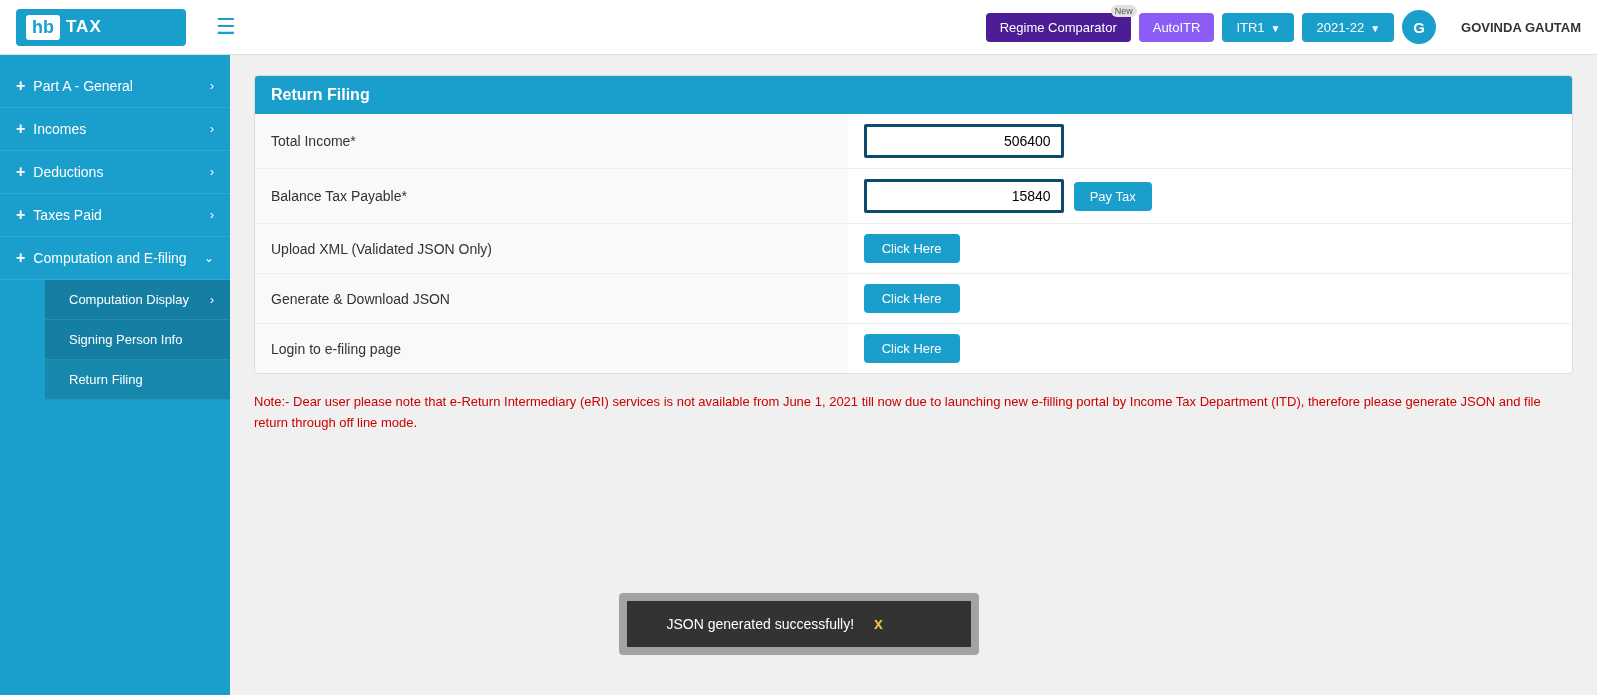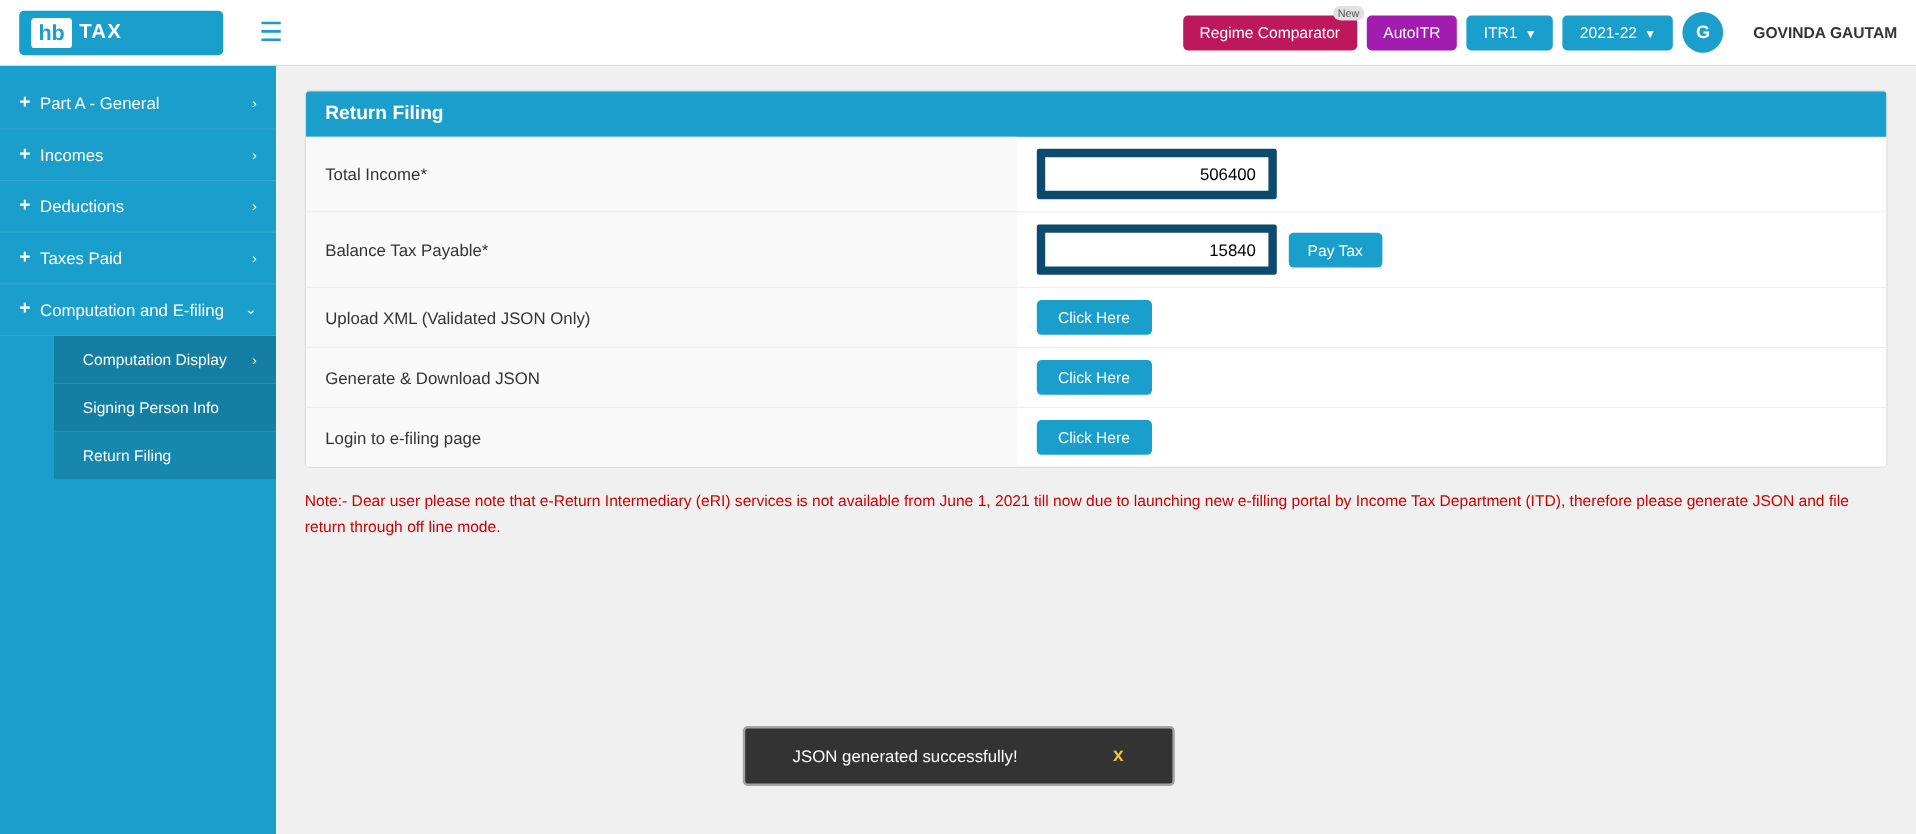--- a/index.html
+++ b/index.html
@@ -46,42 +46,42 @@
       color: #1a9fcc;
       padding: 0 10px;
     }
     .header-spacer { flex: 1; }
     .header-actions {
       display: flex;
       align-items: center;
       gap: 8px;
     }
     .btn-regime {
-      background: #be185d;
+      background: #4c1d95;
       color: #fff;
       border: none;
       padding: 7px 14px;
       border-radius: 4px;
       cursor: pointer;
       font-size: 13px;
       position: relative;
       text-align: center;
     }
     .btn-regime .new-badge {
       position: absolute;
       top: -8px;
       right: -6px;
       background: #e0e0e0;
       color: #555;
       font-size: 9px;
       padding: 1px 4px;
       border-radius: 8px;
     }
     .btn-autoitr {
-      background: #a21caf;
+      background: #8b5cf6;
       color: #fff;
       border: none;
       padding: 7px 14px;
       border-radius: 4px;
       cursor: pointer;
       font-size: 13px;
     }
     .btn-itr1 {
       background: #1a9fcc;
       color: #fff;
@@ -216,21 +216,21 @@
     }
     .form-table .label-col {
       width: 45%;
       color: #333;
       background: #f9f9f9;
     }
     .form-table .value-col {
       width: 55%;
     }
     .form-input {
-      border: 7px solid #0c4a6e;
+      border: 3px solid #0c4a6e;
       padding: 6px 10px;
       text-align: right;
       width: 200px;
       font-size: 14px;
       border-radius: 2px;
     }
     .btn-click-here {
       background: #1a9fcc;
       color: #fff;
       border: none;
@@ -269,24 +269,23 @@
       left: 50%;
       transform: translateX(-50%);
       background: #333;
       color: #fff;
       padding: 14px 40px;
       border-radius: 4px;
       font-size: 14px;
       display: flex;
       align-items: center;
       gap: 20px;
-      border: 2px solid #a3a3a3;
+      border: 8px solid #a3a3a3;
       z-index: 100;
       min-width: 360px;
-      justify-content: space-between;
     }
     .toast-close {
       color: #f0c040;
       cursor: pointer;
       font-size: 16px;
       font-weight: bold;
     }
     .chevron-down::after { content: ' ▼'; font-size: 10px; }
   </style>
 </head>

